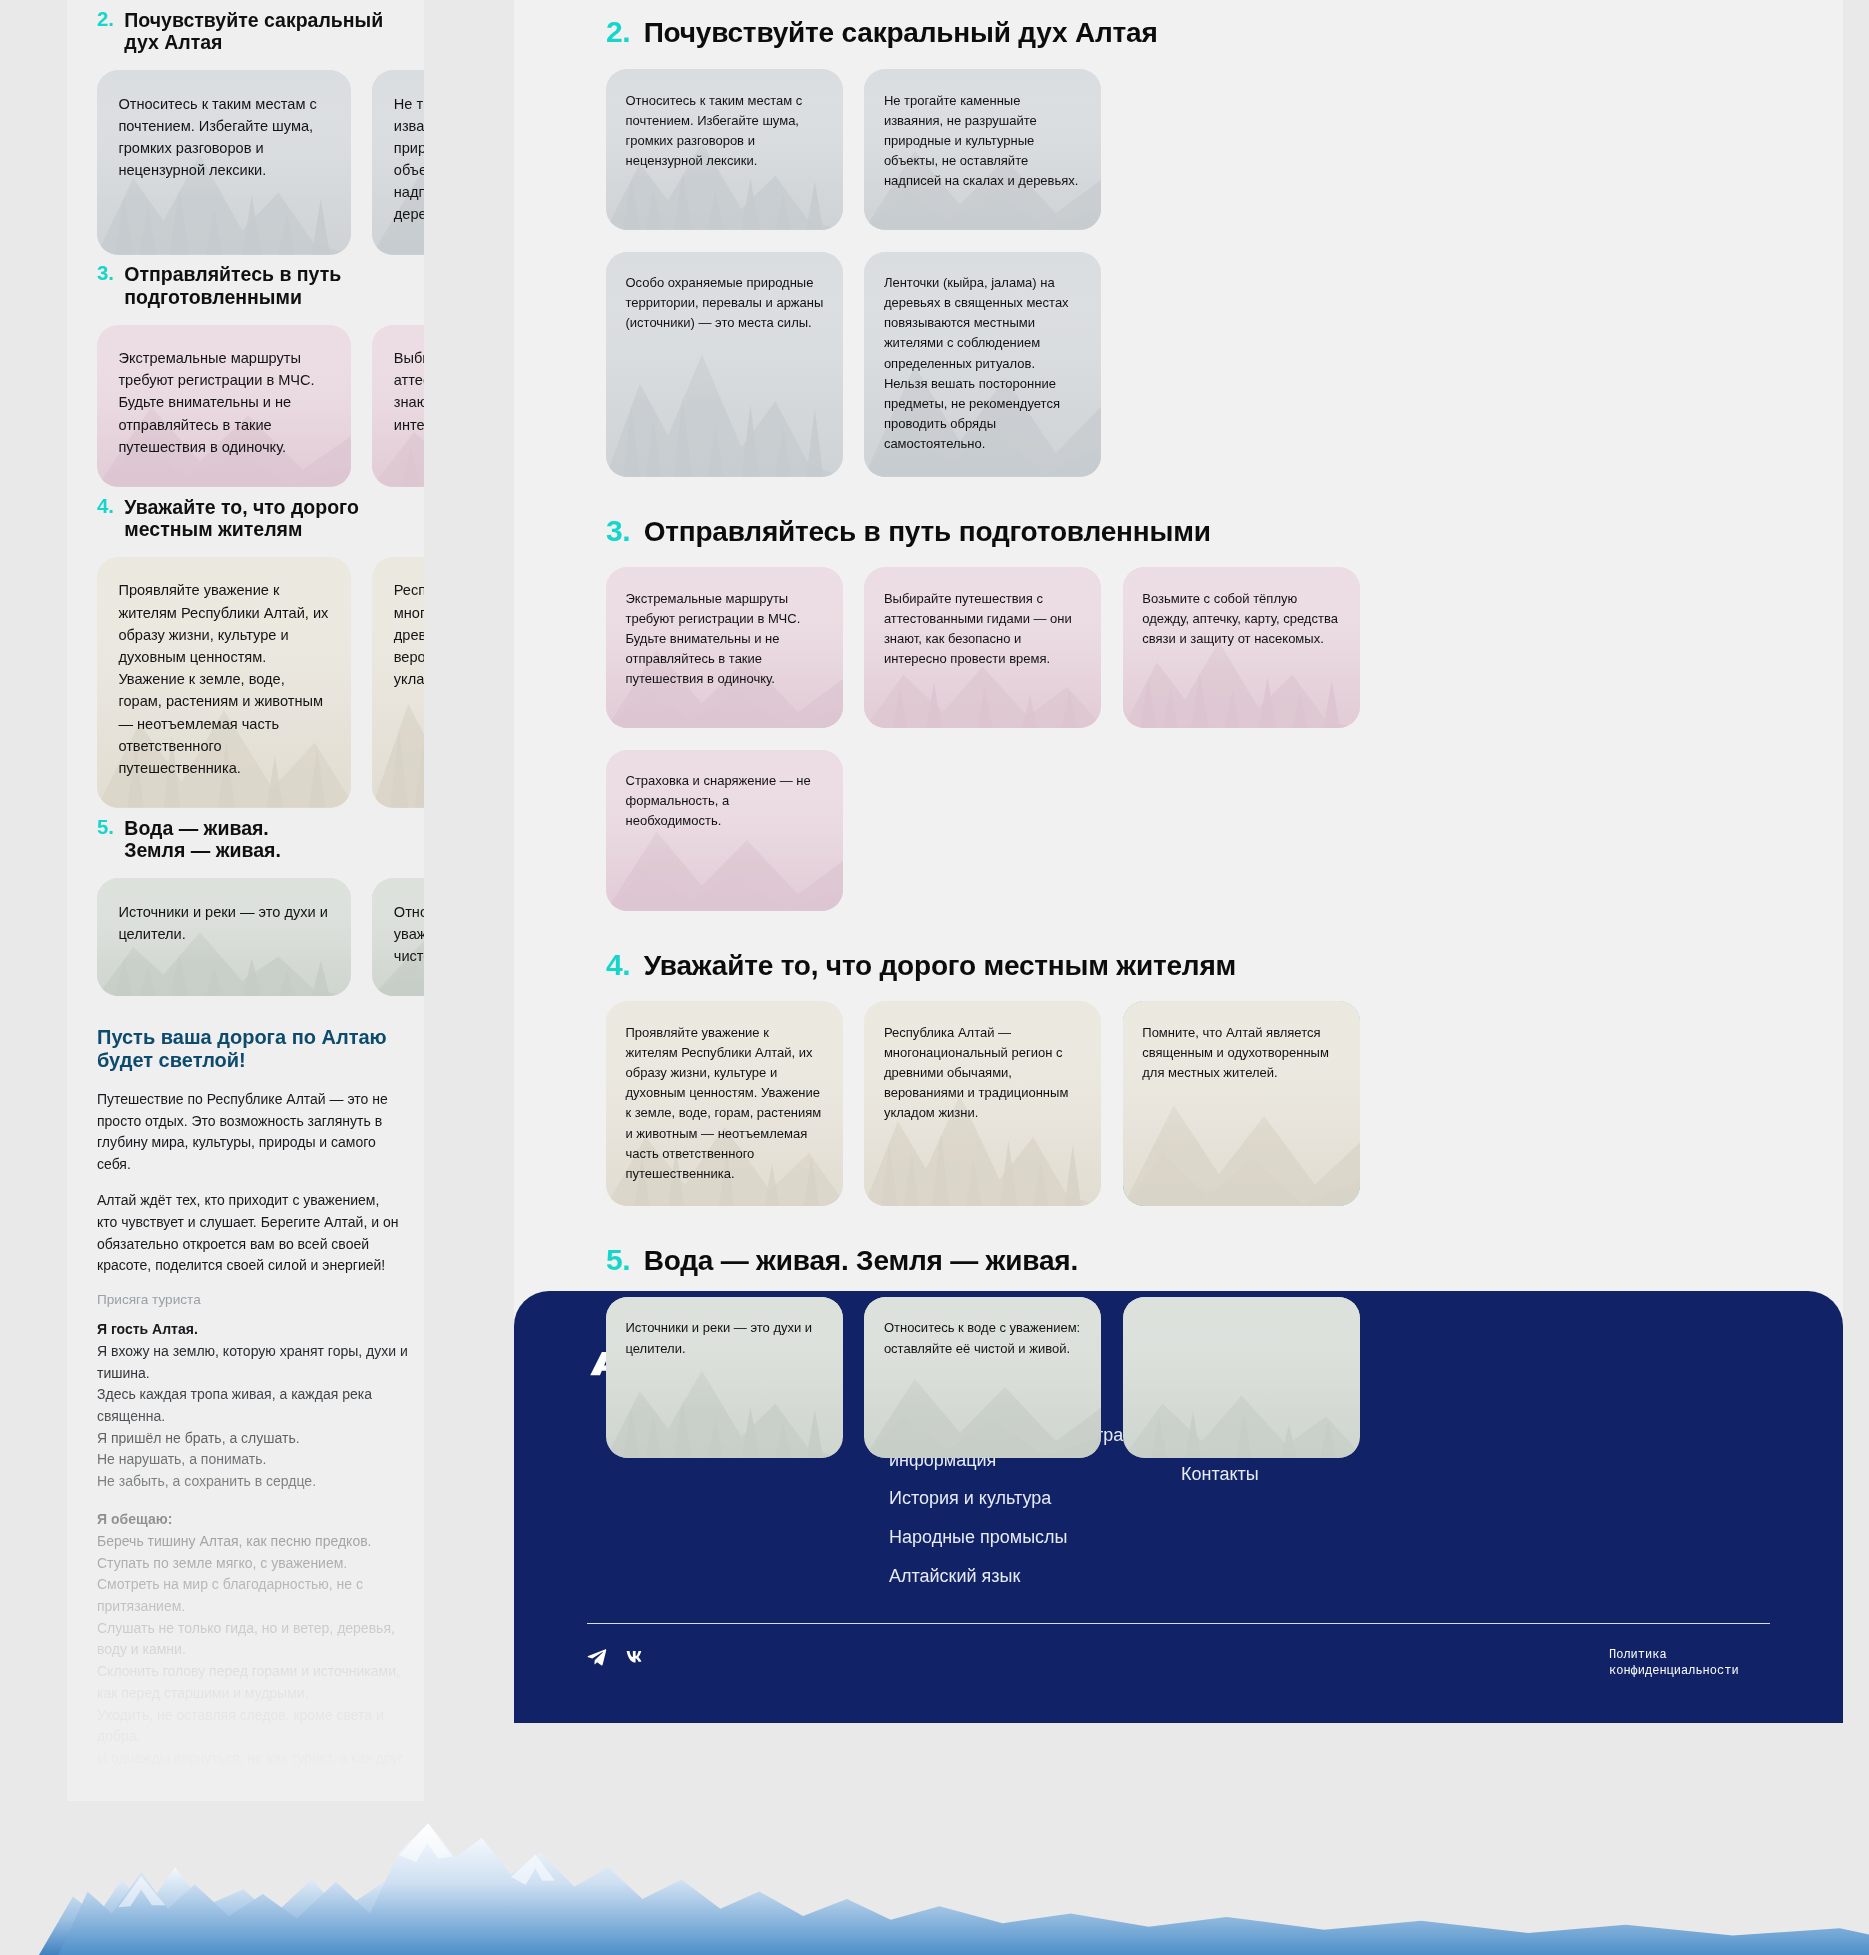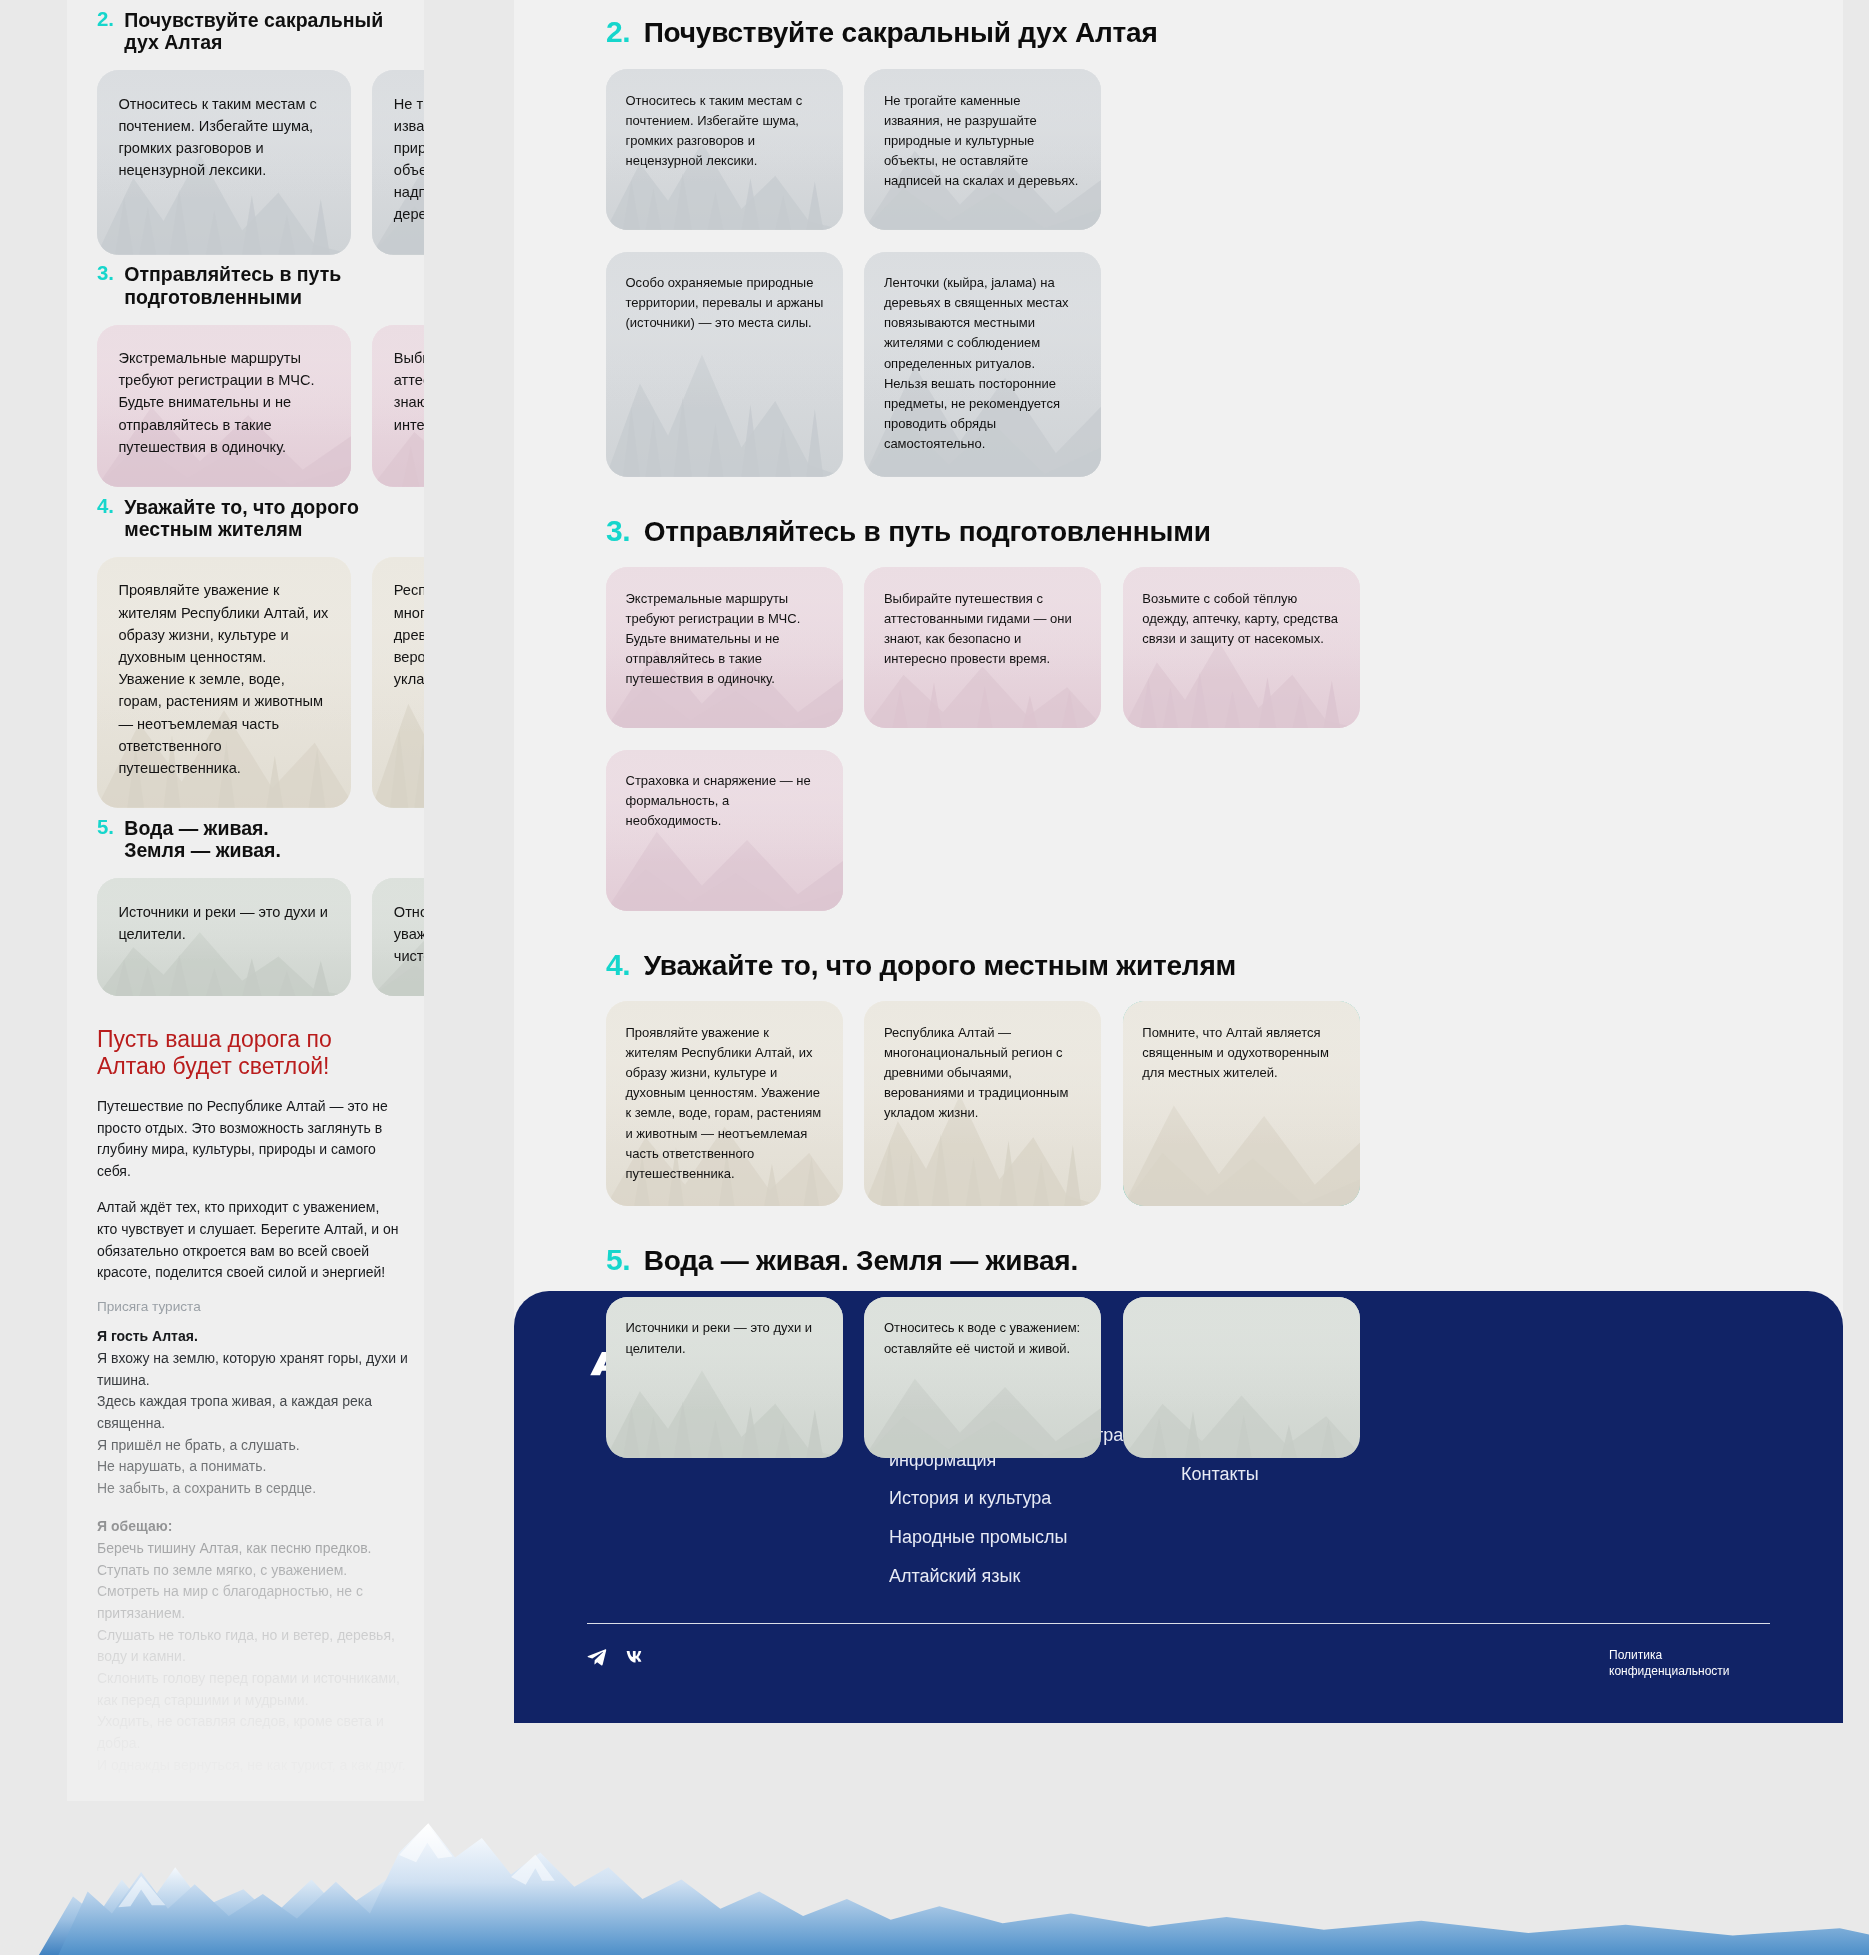--- a/index.html
+++ b/index.html
@@ -24,21 +24,21 @@
   .m-sec-num{ color:#16d6cc; font-size:20.4px; font-weight:800; line-height:1.05; letter-spacing:-0.2px;}
   .m-sec-title{ color:#101010; font-size:19.5px; font-weight:800; line-height:1.15; max-width:273px;}
 
   .m-row{ display:flex; gap:21.4px; }
   .m-card{
     width:254px; border-radius:21.4px; padding:22.4px 21.4px 29px 21.4px;
     position:relative; overflow:hidden; flex:0 0 auto;
   }
   .m-card p{ position:relative; z-index:2; font-size:14.6px; line-height:1.52; color:#141414;}
 
-  .m-final-title{ font-size:23px; font-weight:400; color:#b91c1c; line-height:1.16; margin:30px 0 16.5px 0; max-width:292px;}
+  .m-final-title{ font-size:20px; font-weight:700; color:#0c4a6e; line-height:1.16; margin:30px 0 16.5px 0; max-width:292px;}
   .m-para{ font-size:14px; line-height:1.55; color:#17191c; margin-bottom:14.6px; max-width:302px;}
   .m-oath-label{ font-size:13.6px; color:#9aa0a6; margin:14.6px 0 12.7px 0;}
   .m-oath-strong{ font-size:14px; font-weight:700; color:#17191c; line-height:1.55;}
   .m-oath-line{ font-size:14px; line-height:1.55; color:#2b2f33; max-width:321px;}
   .m-fade{ position:absolute; left:0; right:0; bottom:0; height:438px;
     background:linear-gradient(to bottom, rgba(239,239,239,0) 0%, rgba(239,239,239,0.55) 35%, rgba(239,239,239,0.93) 72%, #efefef 100%);
     z-index:5; pointer-events:none;}
 
   
   .main-panel{
@@ -72,21 +72,21 @@
     padding:57px 73px 29px 73px; color:#fff;
   }
   .footer-top{ display:flex; }
   .brand{ width:302px; }
   .logo{ display:block; }
   .fcol{ width:292px; }
   .fcol.wide{ width:292px; }
   .fcol-title{ font-size:13px; font-weight:400; color:#ffffff; margin-bottom:21.4px; }
   .fcol a{ display:block; font-size:18px; color:#e7eaf5; text-decoration:none; margin-bottom:14.6px; line-height:1.35;}
   .divider{ height:1.5px; background:#ffffff; opacity:.85; margin:19.5px 0 22.4px 0;}
-  .footer-bottom{ display:flex; align-items:flex-start; justify-content:space-between;}
+  .footer-bottom{ display:flex; align-items:flex-start; justify-content:space-between;font-family:Liberation Mono, monospace;}
   .socials{ display:flex; gap:18.5px; align-items:center;}
   .socials .ic{ width:19.5px; height:19.5px; display:block; }
   .privacy{ font-size:12px; line-height:1.4; color:#fff; text-align:left; width:161px;}
 
   
   .mountains{ position:absolute; left:0; bottom:0; width:1869px; height:161px; }
 </style>
 </head>
 <body>
 

